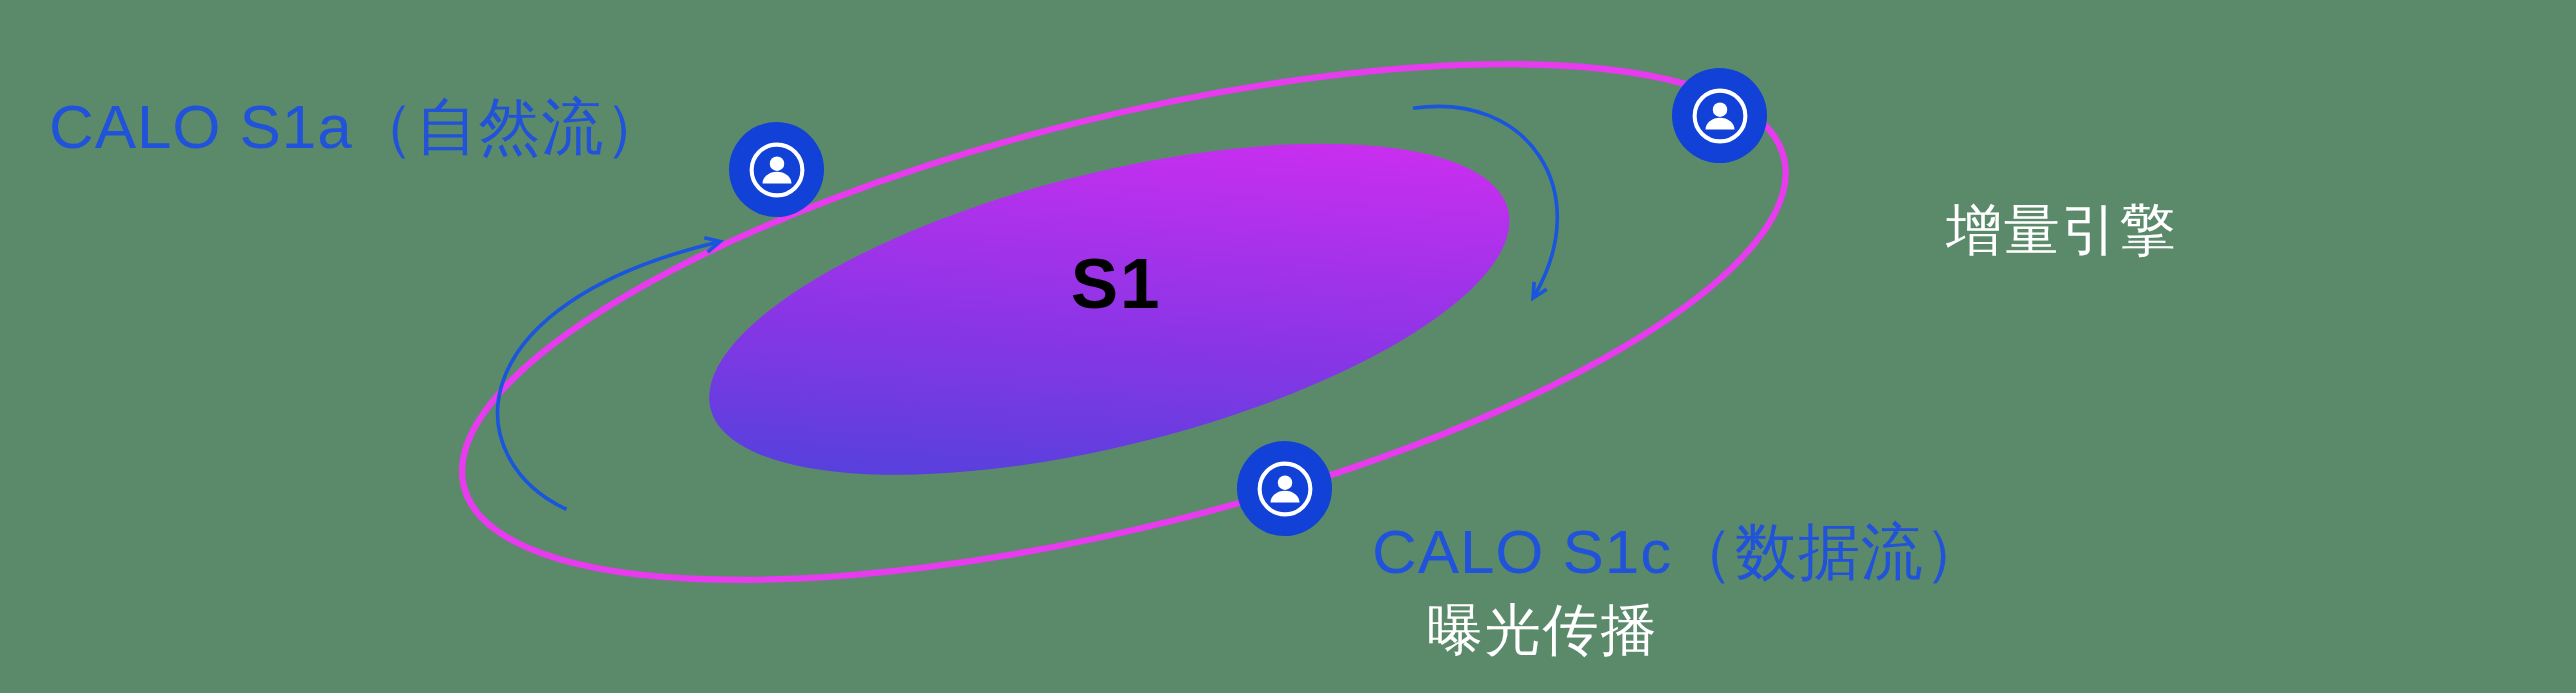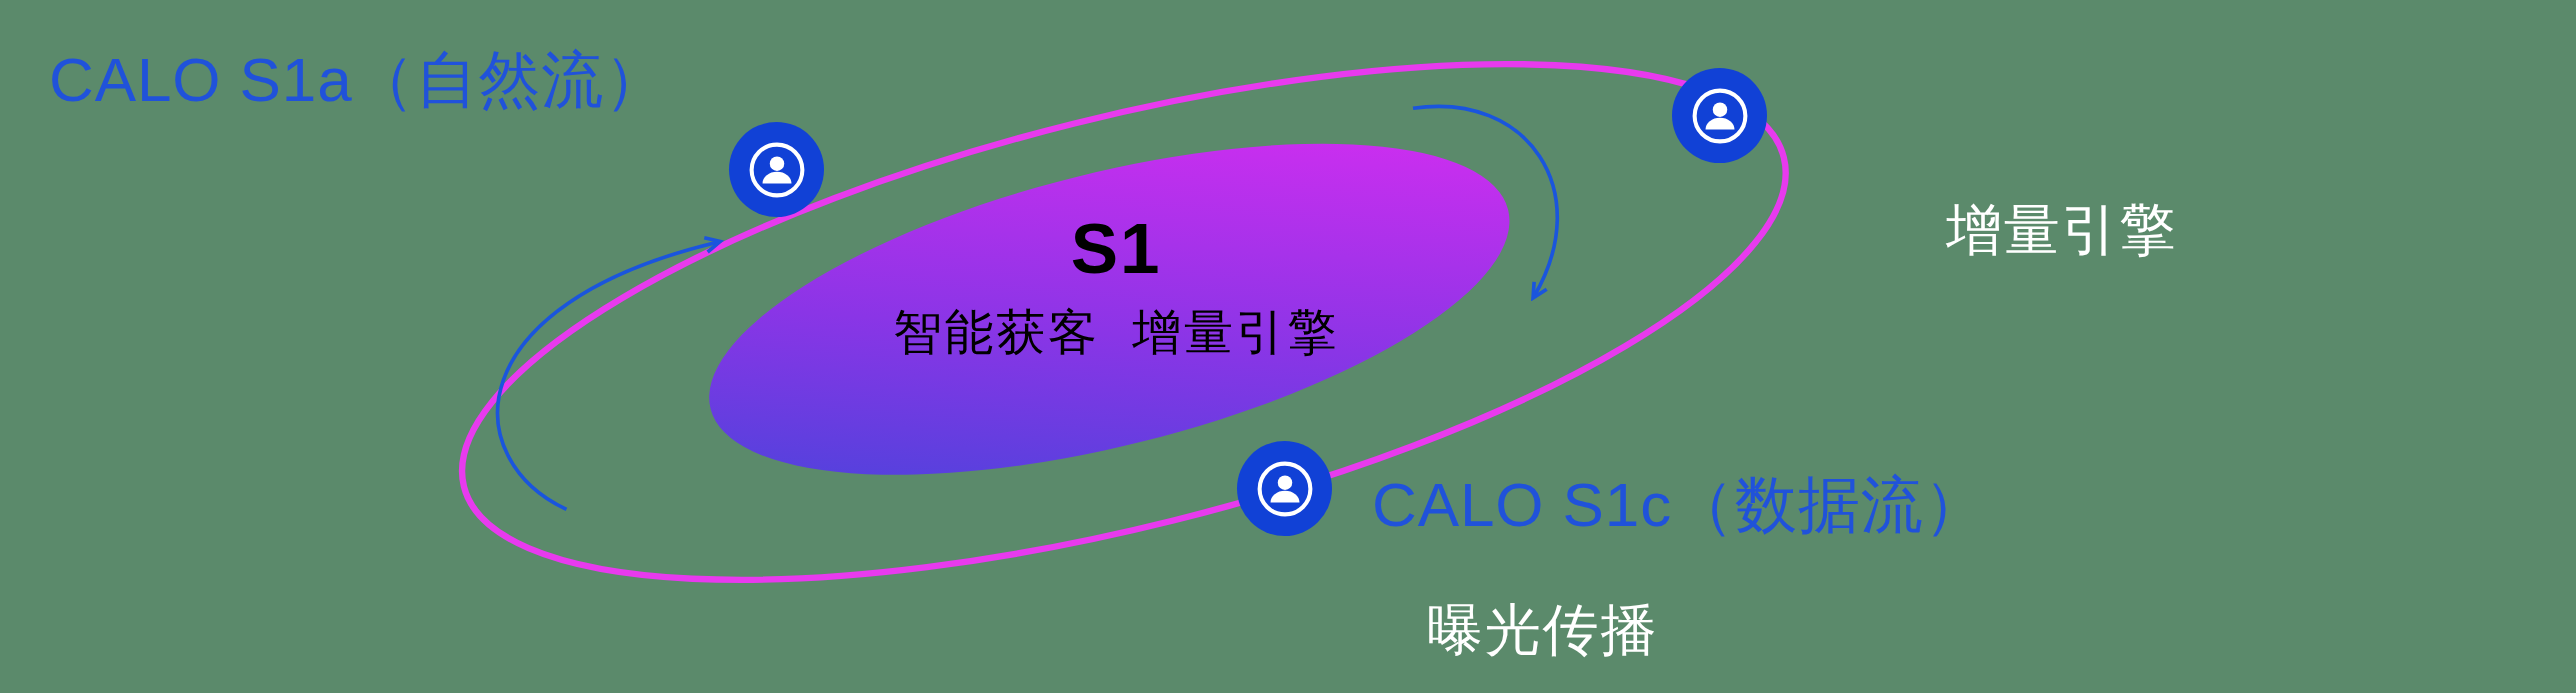--- a/index.html
+++ b/index.html
@@ -15,20 +15,21 @@
   }
 
   .scene { position: absolute; left: 0; top: 0; }
 
   .label { position: absolute; white-space: nowrap; line-height: 1.15; }
   .label-blue {
     color: #2052da;
     font-size: 62px;
     font-weight: 500;
     letter-spacing: 0.9px;
+    margin-top: 47px;
   }
   .label-white {
     color: #ffffff;
     font-size: 56px;
     font-weight: 400;
     letter-spacing: 1.8px;
   }
 
   .center-text {
     position: absolute;
@@ -86,21 +87,20 @@
 
     <ellipse cx="1220" cy="340" rx="452" ry="150" transform="rotate(-14 1220 340)" fill="url(#coreGrad)"></ellipse>
 
     <path d="M 623 560 C 505 505 500 335 790 266" fill="none" stroke="#1a55dd" stroke-width="4" marker-end="url(#arrowHead)"></path>
 
     <path d="M 1554 119 C 1680 100 1755 210 1687 326" fill="none" stroke="#1a55dd" stroke-width="4" marker-end="url(#arrowHead)"></path>
   </svg>
 
   <div class="center-text">
     <div class="core-title">S1</div>
-    <div class="core-subtitle">智能获客  增量引擎</div>
   </div>
 
   <div class="node" style="left:776px; top:169px">
     <svg width="58" height="58" viewBox="0 0 64 64">
       <circle cx="32" cy="32" r="28" fill="none" stroke="#ffffff" stroke-width="4.5"></circle>
       <circle cx="32" cy="25" r="8" fill="#ffffff"></circle>
       <path d="M16 47 a16 13 0 0 1 32 0 z" fill="#ffffff"></path>
     </svg>
   </div>
 

